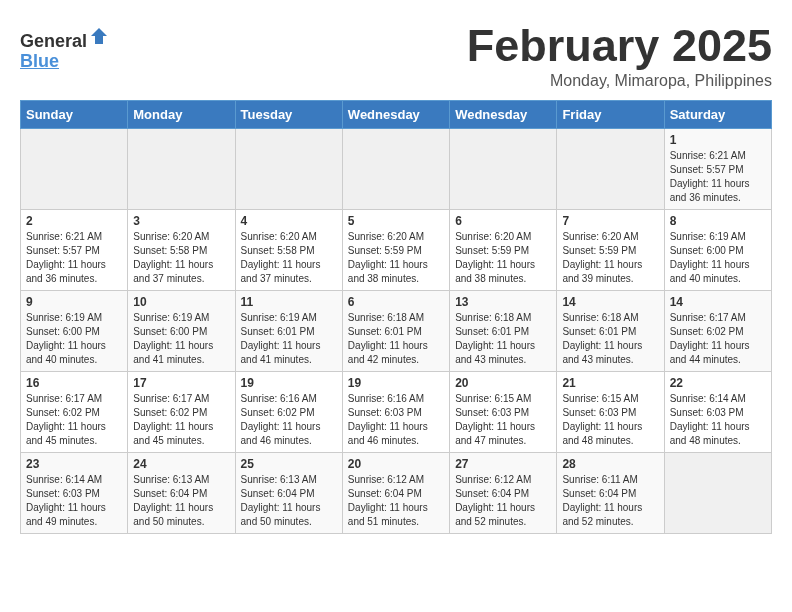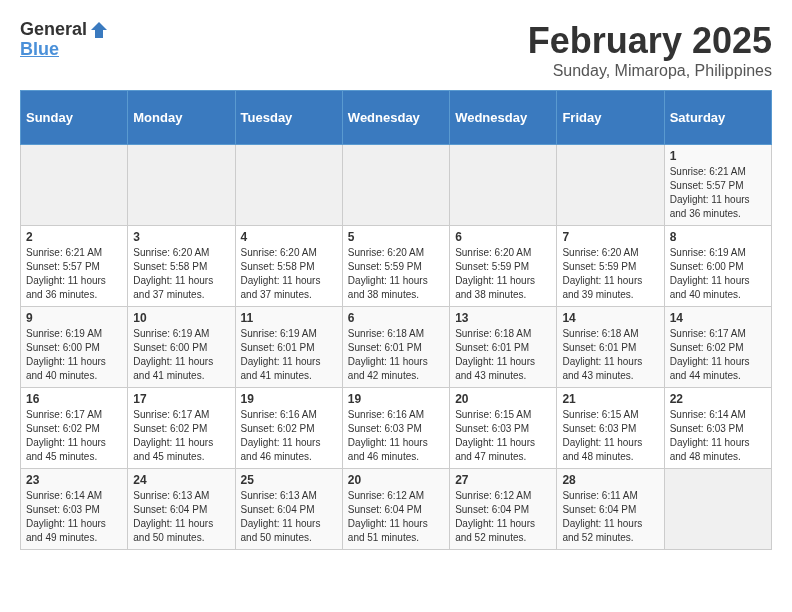--- a/index.html
+++ b/index.html
@@ -19,53 +19,54 @@
     .logo {
       display: flex;
       align-items: center;
       gap: 4px;
     }
     .logo-text-general {
       font-size: 18px;
       font-weight: bold;
       color: #333;
       line-height: 1.1;
+      margin-top: 12px;
     }
     .logo-text-blue {
       font-size: 18px;
       font-weight: bold;
       color: #4a90d9;
       line-height: 1.1;
       text-decoration: underline;
     }
     .title-area {
       text-align: right;
     }
     .main-title {
-      font-size: 36px;
+      font-size: 45px;
       font-weight: bold;
       color: #333;
     }
     .subtitle {
       font-size: 16px;
       color: #555;
     }
     table {
       width: 100%;
       border-collapse: collapse;
       table-layout: fixed;
     }
     thead tr {
       background-color: #3a7abf;
     }
     thead th {
       color: #fff;
       font-size: 13px;
       font-weight: bold;
-      padding: 19px 5px;
+      padding: 6px 5px;
       text-align: left;
       border: 1px solid #5a9ad0;
     }
     tbody tr {
       vertical-align: top;
     }
     tbody td {
       border: 1px solid #ccc;
       padding: 4px 5px;
       font-size: 10.5px;
@@ -103,21 +104,21 @@
         <span class="logo-text-general">General</span>
         <svg width="20" height="20" viewBox="0 0 20 20">
           <polygon points="10,2 18,10 14,10 14,18 6,18 6,10 2,10" fill="#3a7abf"></polygon>
         </svg>
       </span>
       <span class="logo-text-blue">Blue</span>
     </div>
   </div>
   <div class="title-area">
     <div class="main-title">February 2025</div>
-    <div class="subtitle">Sunday, Mimaropa, Philippines</div>
+    <div class="subtitle">Monday, Mimaropa, Philippines</div>
   </div>
 </div>
 
 <table>
   <thead>
     <tr>
     <th>Sunday</th>
         <th>Monday</th>
         <th>Tuesday</th>
         <th>Wednesday</th>

